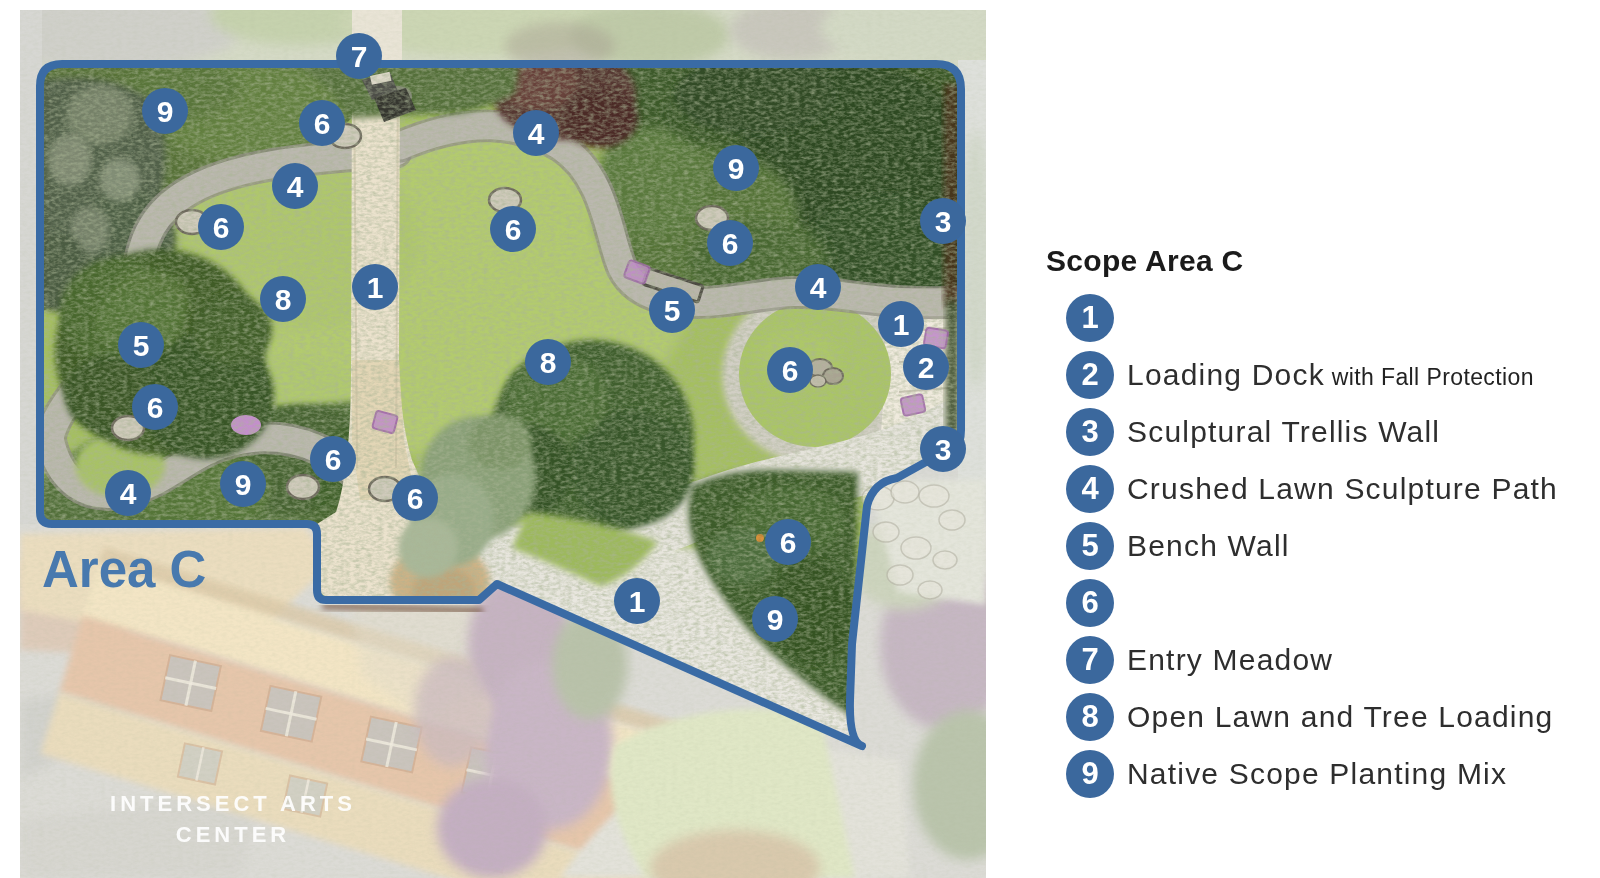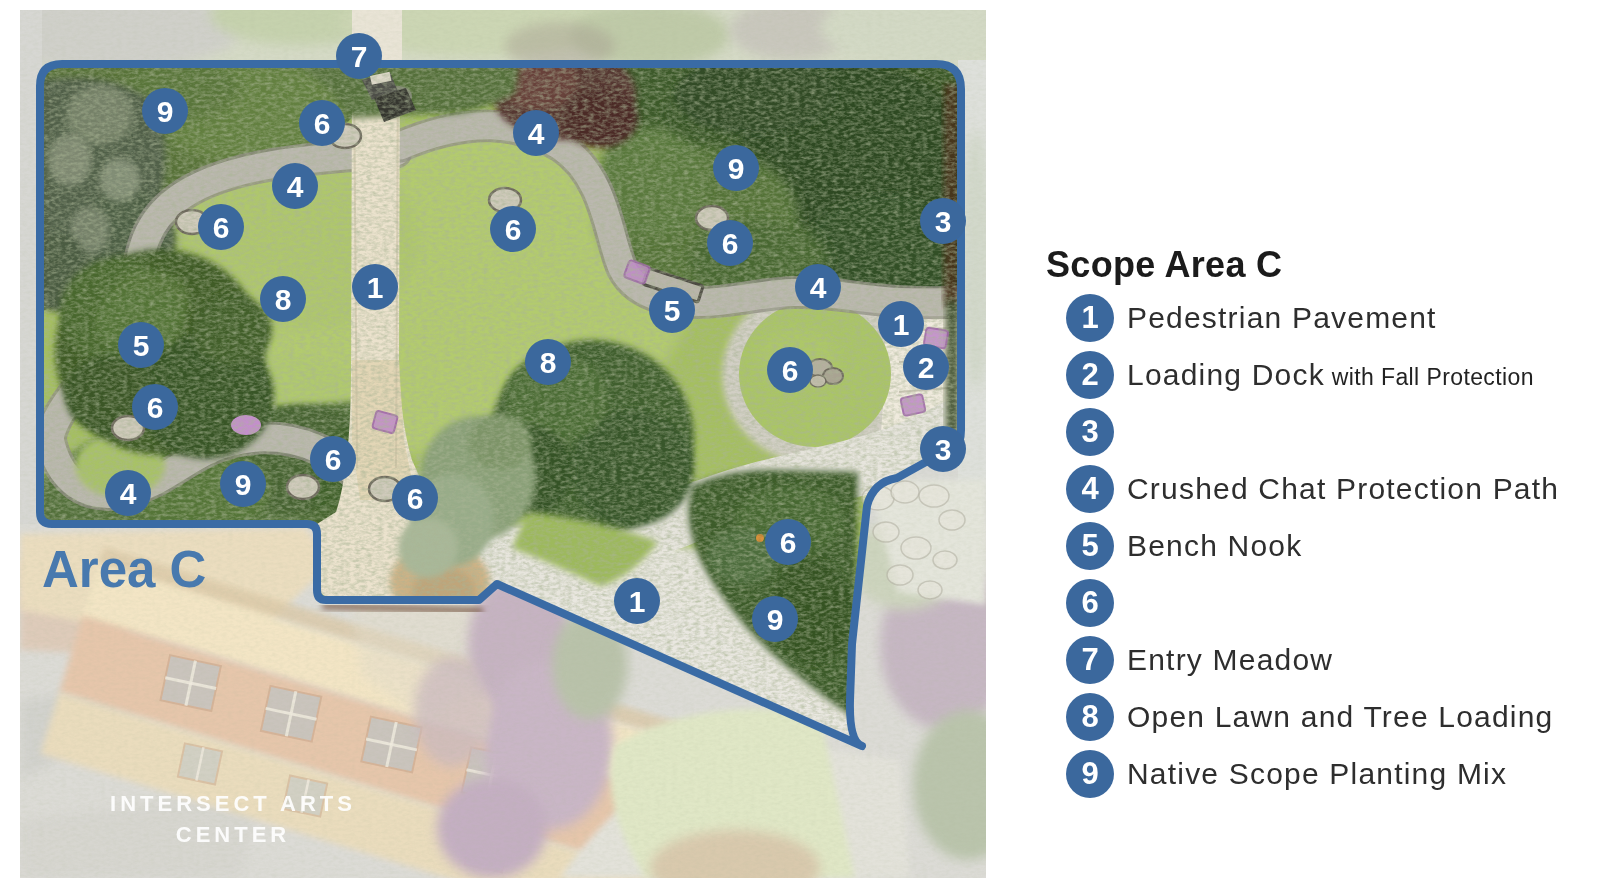--- a/index.html
+++ b/index.html
@@ -1,20 +1,20 @@
 <!DOCTYPE html>
 <html><head><meta charset="utf-8">
 <style>
 html,body{margin:0;padding:0;background:#ffffff;width:1600px;height:878px;overflow:hidden;}
 #page{position:relative;width:1600px;height:878px;font-family:"Liberation Sans",sans-serif;background:#ffffff;}
 .lrow{position:absolute;left:1066px;height:48px;display:flex;align-items:center;}
 .lcirc{width:48px;height:48px;border-radius:50%;background:#3b689d;color:#fff;font-weight:bold;font-size:31px;display:flex;align-items:center;justify-content:center;flex:0 0 48px;}
 .ltxt{margin-left:13px;font-size:30px;color:#2e2e2e;letter-spacing:1.2px;white-space:nowrap;}
 .suf{font-size:23px;color:#222;letter-spacing:0.4px;}
-#ltitle{position:absolute;left:1046px;top:244px;font-size:36px;font-weight:bold;color:#1b1b1b;letter-spacing:0.3px;}
+#ltitle{position:absolute;left:1046px;top:244px;font-size:30px;font-weight:bold;color:#1b1b1b;letter-spacing:0.3px;}
 </style></head>
 <body>
 <div id="page">
 
 <svg width="1000" height="878" viewBox="0 0 1000 878" xmlns="http://www.w3.org/2000/svg" style="position:absolute;left:0;top:0">
 <defs>
 <clipPath id="scope">
           <path d="M 62,64 L 936,64 Q 961,64 961,89 L 961,430 Q 961,456 935,457 L 897,478 Q 873,482 867,506 L 852,644 L 850,700 Q 849,741 862,746 L 497,584 L 479,600 L 326,600 Q 317,600 317,590 L 317,534 Q 317,524 307,524 L 52,524 Q 40,524 40,512 L 40,86 Q 40,64 62,64 Z"></path>
         </clipPath>
 <clipPath id="mapall">
@@ -426,40 +426,40 @@
 <g>
         <circle cx="775" cy="619" r="23" fill="#3b689d"></circle>
         <text x="775" y="629.65" text-anchor="middle" font-family="Liberation Sans, sans-serif" font-size="30" font-weight="bold" fill="#ffffff">9</text>
       </g>
 </svg>
 
 <div id="ltitle">Scope Area C</div>
 
 <div class="lrow" style="top:294px">
       <div class="lcirc">1</div>
-      <div class="ltxt">Pedestrian Pavement</div>
     </div>
 
 <div class="lrow" style="top:351px">
       <div class="lcirc">2</div>
       <div class="ltxt">Loading Dock<span class="suf"> with Fall Protection</span></div>
     </div>
 
 <div class="lrow" style="top:408px">
       <div class="lcirc">3</div>
+      <div class="ltxt">Sculptural Trellis Wall</div>
     </div>
 
 <div class="lrow" style="top:465px">
       <div class="lcirc">4</div>
-      <div class="ltxt">Crushed Chat Protection Path</div>
+      <div class="ltxt">Crushed Lawn Sculpture Path</div>
     </div>
 
 <div class="lrow" style="top:522px">
       <div class="lcirc">5</div>
-      <div class="ltxt">Bench Nook</div>
+      <div class="ltxt">Bench Wall</div>
     </div>
 
 <div class="lrow" style="top:579px">
       <div class="lcirc">6</div>
     </div>
 
 <div class="lrow" style="top:636px">
       <div class="lcirc">7</div>
       <div class="ltxt">Entry Meadow</div>
     </div>

